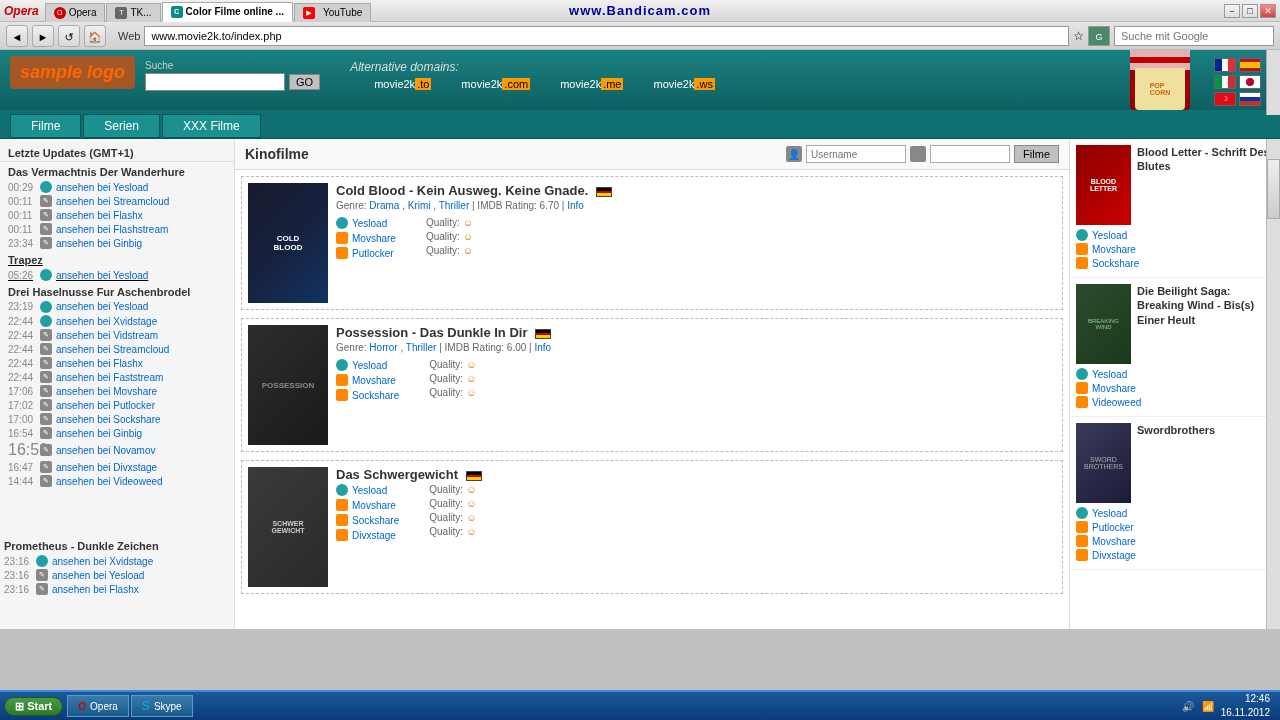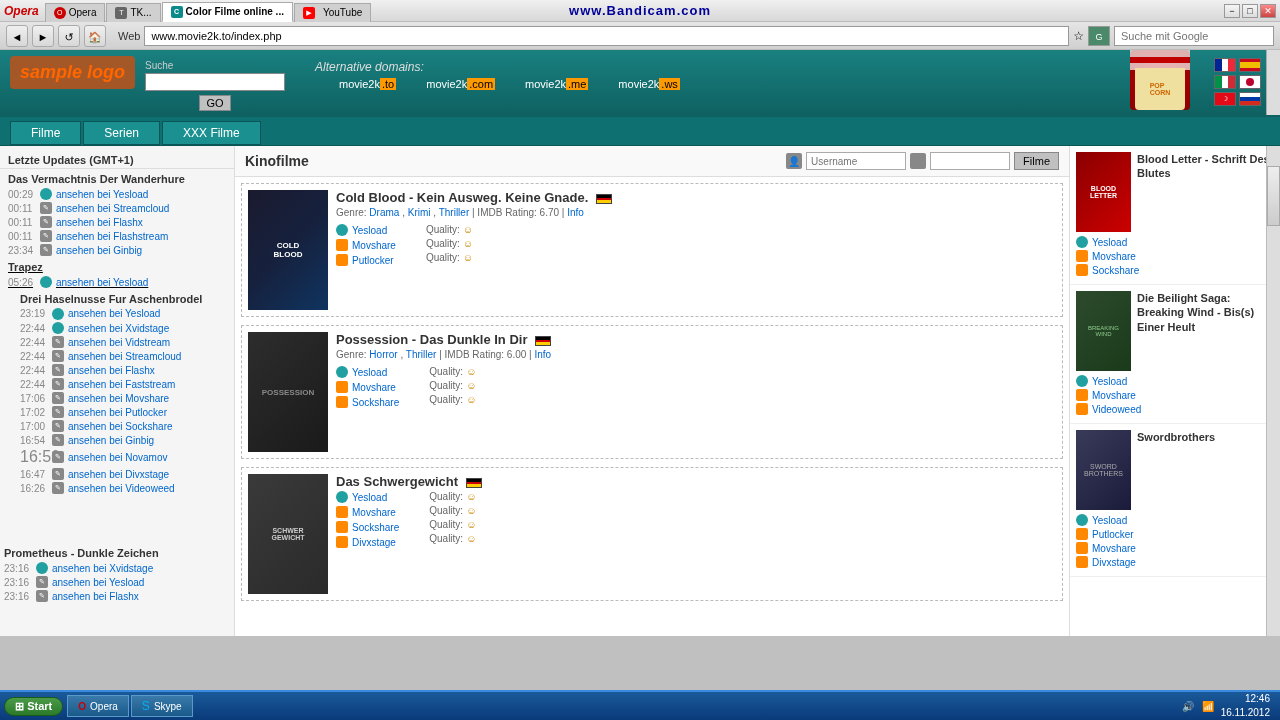--- a/index.html
+++ b/index.html
@@ -52,21 +52,21 @@
   </div>
 
   <div style="background:#1a7a7a;position:relative;">
 
     <div style="background:linear-gradient(to bottom,#1a8080,#0e6060);padding:6px 10px;display:flex;align-items:flex-start;gap:10px;min-height:60px;position:relative;">
       <div style="background:rgba(200,80,20,0.8);padding:6px 10px;border-radius:4px;">
         <span style="font-size:18px;font-weight:bold;color:#ff6600;font-style:italic;">sample logo</span>
       </div>
       <div style="display:flex;flex-direction:column;margin-top:4px;">
         <span style="color:#ccc;font-size:10px;">Suche</span>
-        <div style="display:flex;align-items:center;gap:4px;margin-top:2px;flex-direction:column;">
+        <div style="display:flex;align-items:center;gap:4px;margin-top:2px;">
           <input type="text" style="width: 140px; height: 18px; border: 1px solid rgb(136, 136, 136); padding: 0px 4px; font-size: 11px;">
           <button style="background:#c0c0c0;border:1px solid #888;padding:1px 6px;font-size:11px;cursor:pointer;">GO</button>
         </div>
       </div>
       <div style="margin-left:20px;margin-top:4px;">
         <div style="color:#ddd;font-size:12px;font-style:italic;margin-bottom:4px;">Alternative domains:</div>
         <div style="display:flex;flex-wrap:wrap;gap:10px 30px;">
           <span style="color:white;font-size:11px;cursor:pointer;margin-left:24px;">movie2k<span style="background:#ff9900;color:black;padding:0 2px;">.to</span></span>
           <span style="color:white;font-size:11px;cursor:pointer;">movie2k<span style="background:#ff9900;color:black;padding:0 2px;">.com</span></span>
           <span style="color:white;font-size:11px;cursor:pointer;">movie2k<span style="background:#ff9900;color:black;padding:0 2px;">.me</span></span>
@@ -139,21 +139,21 @@
 
       <div style="padding:2px 8px;text-decoration:underline;">
         <div style="font-weight:bold;font-size:11px;color:#333;margin-bottom:2px;">Trapez</div>
         <div style="display:flex;align-items:center;gap:4px;padding:1px 0;">
             <span style="color:#888;font-size:10px;width:28px;">05:26</span>
             <span style="width:12px;height:12px;background:#20a0a0;border-radius:50%;flex-shrink:0;"></span>
             <a style="color:#0066cc;font-size:10px;cursor:pointer;text-decoration:none;">ansehen bei Yesload</a>
           </div>
       </div>
 
-      <div style="padding:2px 20px;">
+      <div style="padding:2px 8px;">
         <div style="font-weight:bold;font-size:11px;color:#333;margin-bottom:2px;">Drei Haselnusse Fur Aschenbrodel</div>
         <div style="display:flex;gap:4px;padding:1px 0;">
             <span style="color:#888;font-size:10px;width:28px;">23:19</span>
             <span style="width:12px;height:12px;background:#20a0a0;border-radius:50%;flex-shrink:0;"></span>
             <a style="color:#0066cc;font-size:10px;cursor:pointer;">ansehen bei Yesload</a>
           </div>
         <div style="display:flex;align-items:center;gap:4px;padding:1px 0;">
             <span style="color:#888;font-size:10px;width:28px;">22:44</span>
             <span style="width:12px;height:12px;background:#20a0a0;border-radius:50%;flex-shrink:0;"></span>
             <a style="color:#0066cc;font-size:10px;cursor:pointer;">ansehen bei Xvidstage</a>
@@ -202,21 +202,21 @@
             <span style="color:#888;font-size:16px;width:28px;">16:50</span>
             <span style="width:12px;height:12px;background:#888;border-radius:2px;flex-shrink:0;font-size:7px;color:white;text-align:center;line-height:12px;">✎</span>
             <a style="color:#0066cc;font-size:10px;cursor:pointer;">ansehen bei Novamov</a>
           </div>
         <div style="display:flex;align-items:center;gap:4px;padding:1px 0;">
             <span style="color:#888;font-size:10px;width:28px;">16:47</span>
             <span style="width:12px;height:12px;background:#888;border-radius:2px;flex-shrink:0;font-size:7px;color:white;text-align:center;line-height:12px;">✎</span>
             <a style="color:#0066cc;font-size:10px;cursor:pointer;">ansehen bei Divxstage</a>
           </div>
         <div style="display:flex;align-items:center;gap:4px;padding:1px 0;">
-            <span style="color:#888;font-size:10px;width:28px;">16:26</span>
+            <span style="color:#888;font-size:10px;width:28px;">14:44</span>
             <span style="width:12px;height:12px;background:#888;border-radius:2px;flex-shrink:0;font-size:7px;color:white;text-align:center;line-height:12px;">✎</span>
             <a style="color:#0066cc;font-size:10px;cursor:pointer;">ansehen bei Videoweed</a>
           </div>
       </div>
 
       <div style="padding:2px 4px;margin-top:48px;">
         <div style="font-weight:bold;font-size:11px;color:#333;margin-bottom:2px;">Prometheus - Dunkle Zeichen</div>
         <div style="display:flex;align-items:center;gap:4px;padding:1px 0;">
             <span style="color:#888;font-size:10px;width:28px;">23:16</span>
             <span style="width:12px;height:12px;background:#20a0a0;border-radius:50%;flex-shrink:0;"></span>

